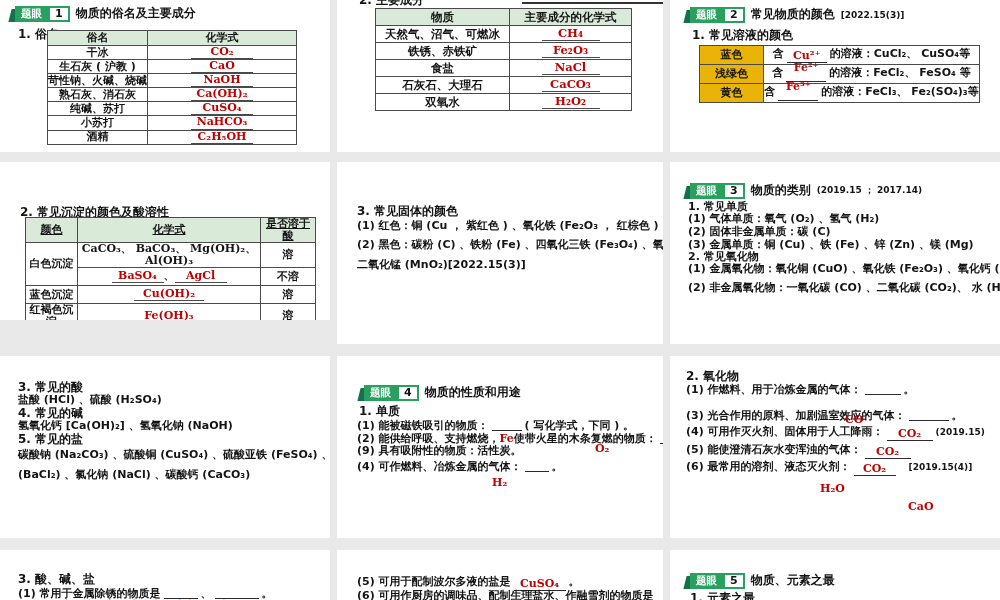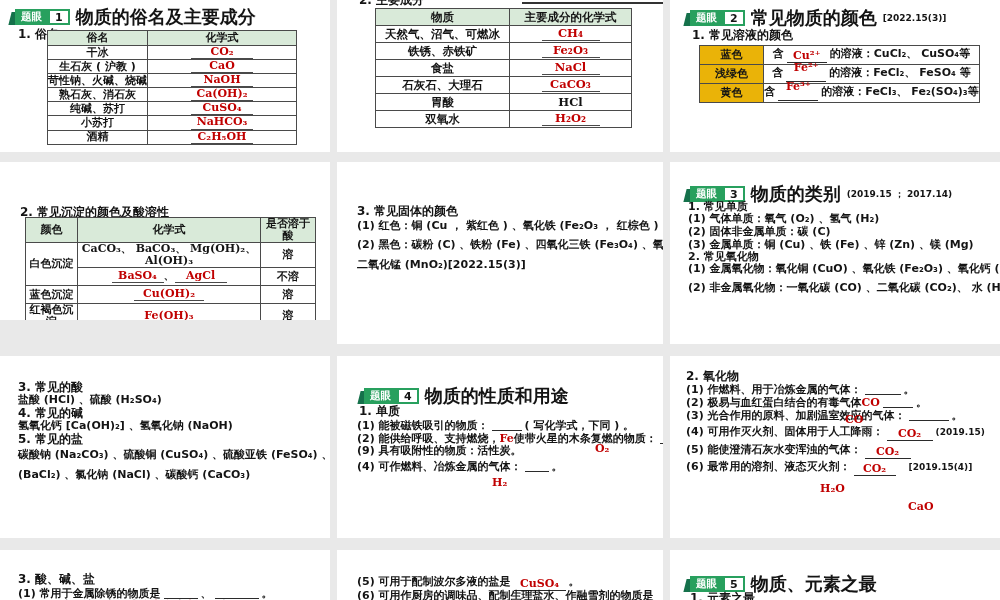--- a/index.html
+++ b/index.html
@@ -6,34 +6,34 @@
   body{width:1000px;height:600px;background:#e9e9e9;overflow:hidden;
        font-family:"DejaVu Sans","Liberation Sans",sans-serif;color:#141414;}
   .panel{position:absolute;background:#ffffff;overflow:hidden;}
   .ln{position:absolute;white-space:nowrap;font-weight:bold;font-size:11px;line-height:1.2;}
   .t12{font-size:12px;}
   .hdr{position:absolute;display:flex;align-items:center;gap:6px;white-space:nowrap;}
   .badge{display:inline-flex;align-items:stretch;position:relative;padding-left:5px;height:16px;}
   .badge::before{content:"";position:absolute;left:0;top:3px;bottom:0;width:7px;background:#15714b;transform:skewX(-14deg);}
   .badge-t{background:#28a05e;color:#fff;font-size:10.5px;font-weight:bold;padding:1px 6px;position:relative;display:flex;align-items:center;}
   .badge-n{background:#fff;border:2px solid #28a05e;color:#141414;font-size:11px;font-weight:bold;padding:0 5px;display:flex;align-items:center;position:relative;}
-  .htitle{font-weight:bold;font-size:18px;}
+  .htitle{font-weight:bold;font-size:12px;}
   .cite{font-size:9px;font-weight:bold;}
   table{border-collapse:collapse;position:absolute;border-radius:6px;}
   th,td{border:1px solid #4a4a4a;text-align:center;font-weight:bold;vertical-align:middle;padding:0;line-height:1.1;}
   th{background:#d9ead9;}
   .fm{font-family:"DejaVu Serif","Liberation Serif",serif;}
   .rd{color:#c00000;font-family:"DejaVu Serif","Liberation Serif",serif;font-weight:bold;font-style:normal;}
   .bl{display:inline-block;border-bottom:1.5px solid #2b2b2b;height:12px;line-height:12px;text-align:center;vertical-align:-2px;margin:0 3px;}
   .fbl{display:inline-block;border-bottom:1.5px solid #4a4a4a;color:#c00000;font-family:"DejaVu Serif","Liberation Serif",serif;}
   .raised{position:relative;top:-7px;}
   .tb1{left:47px;top:30px;font-size:11px;}  .tb1 th{height:14px;} .tb1 td{height:12px;}
   .tb2{left:38px;top:8px;font-size:11.5px;} .tb2 th{height:16px;} .tb2 td{height:16px;}
   .tb3{left:29px;top:45px;font-size:11px;}  .tb3 td{height:18px;} .tb3 td:first-child{background:#eab308;}
-  .tb4{left:25px;top:55px;font-size:11px;}  .tb4 th{height:15px;} .tb4 td{height:17px;}
+  .tb4{left:25px;top:55px;font-size:11px;}  .tb4 th{height:15px;text-decoration:underline;} .tb4 td{height:17px;}
   .rule{position:absolute;height:2px;background:#333;}
 </style>
 </head>
 <body>
 
 <section class="panel" style="left:0;top:0;width:330px;height:152px">
   <div class="hdr" style="left:10px;top:5px">
     <span class="badge">
       <span class="badge-t">题眼</span>
       <span class="badge-n">1</span>
@@ -104,24 +104,20 @@
           <td>铁锈、赤铁矿</td>
           <td><span class="fbl" style="width:58px">Fe₂O₃</span></td>
         </tr>
     <tr>
           <td>食盐</td>
           <td><span class="fbl" style="width:58px">NaCl</span></td>
         </tr>
     <tr>
           <td>石灰石、大理石</td>
           <td><span class="fbl" style="width:58px">CaCO₃</span></td>
-        </tr>
-    <tr>
-          <td>胃酸</td>
-          <td><span class="fm">HCl</span></td>
         </tr>
     <tr>
           <td>双氧水</td>
           <td><span class="fbl" style="width:58px">H₂O₂</span></td>
         </tr>
   </tbody>
     </table>
 </section>
 
 <section class="panel" style="left:670px;top:0;width:330px;height:152px">
@@ -241,21 +237,20 @@
   <div class="ln" style="left:20px;top:75px"><span>(2) 能供给呼吸、支持燃烧，</span><i class="rd">Fe</i><span>使带火星的木条复燃的物质：</span><span class="bl" style="width:24px"></span></div>
   <div class="ln" style="left:20px;top:88px">(9) 具有吸附性的物质：活性炭。</div>
   <div class="ln rd" style="left:258px;top:86px">O₂</div>
   <div class="ln" style="left:20px;top:103px"><span>(4) 可作燃料、冶炼金属的气体：</span><span class="bl" style="width:24px"></span><span>。</span></div>
   <div class="ln rd" style="left:155px;top:120px">H₂</div>
 </section>
 
 <section class="panel" style="left:670px;top:356px;width:330px;height:182px">
   <div class="ln t12" style="left:16px;top:13px">2. 氧化物</div>
   <div class="ln" style="left:16px;top:26px"><span>(1) 作燃料、用于冶炼金属的气体：</span><span class="bl" style="width:36px"></span><span>。</span></div>
-  <div class="ln" style="left:16px;top:39px"><span>(2) 极易与血红蛋白结合的有毒气体</span><i class="rd">CO</i><span class="bl" style="width:30px"></span><span>。</span></div>
   <div class="ln" style="left:16px;top:52px"><span>(3) 光合作用的原料、加剧温室效应的气体：</span><span class="bl" style="width:40px"></span><span>。</span></div>
   <div class="ln rd" style="left:175px;top:57px">CO</div>
   <div class="ln" style="left:16px;top:69px"><span>(4) 可用作灭火剂、固体用于人工降雨：</span><span class="bl" style="width:46px"><i class="rd">CO₂</i></span><span class="cite">(2019.15)</span></div>
   <div class="ln" style="left:16px;top:87px"><span>(5) 能使澄清石灰水变浑浊的气体：</span><span class="bl" style="width:46px"><i class="rd">CO₂</i></span></div>
   <div class="ln" style="left:16px;top:104px"><span>(6) 最常用的溶剂、液态灭火剂：</span><span class="bl" style="width:42px"><i class="rd">CO₂</i></span><span class="cite" style="margin-left:10px">[2019.15(4)]</span></div>
   <div class="ln rd" style="left:150px;top:126px">H₂O</div>
   <div class="ln rd" style="left:238px;top:144px">CaO</div>
 </section>
 
 <section class="panel" style="left:0;top:550px;width:330px;height:50px">

